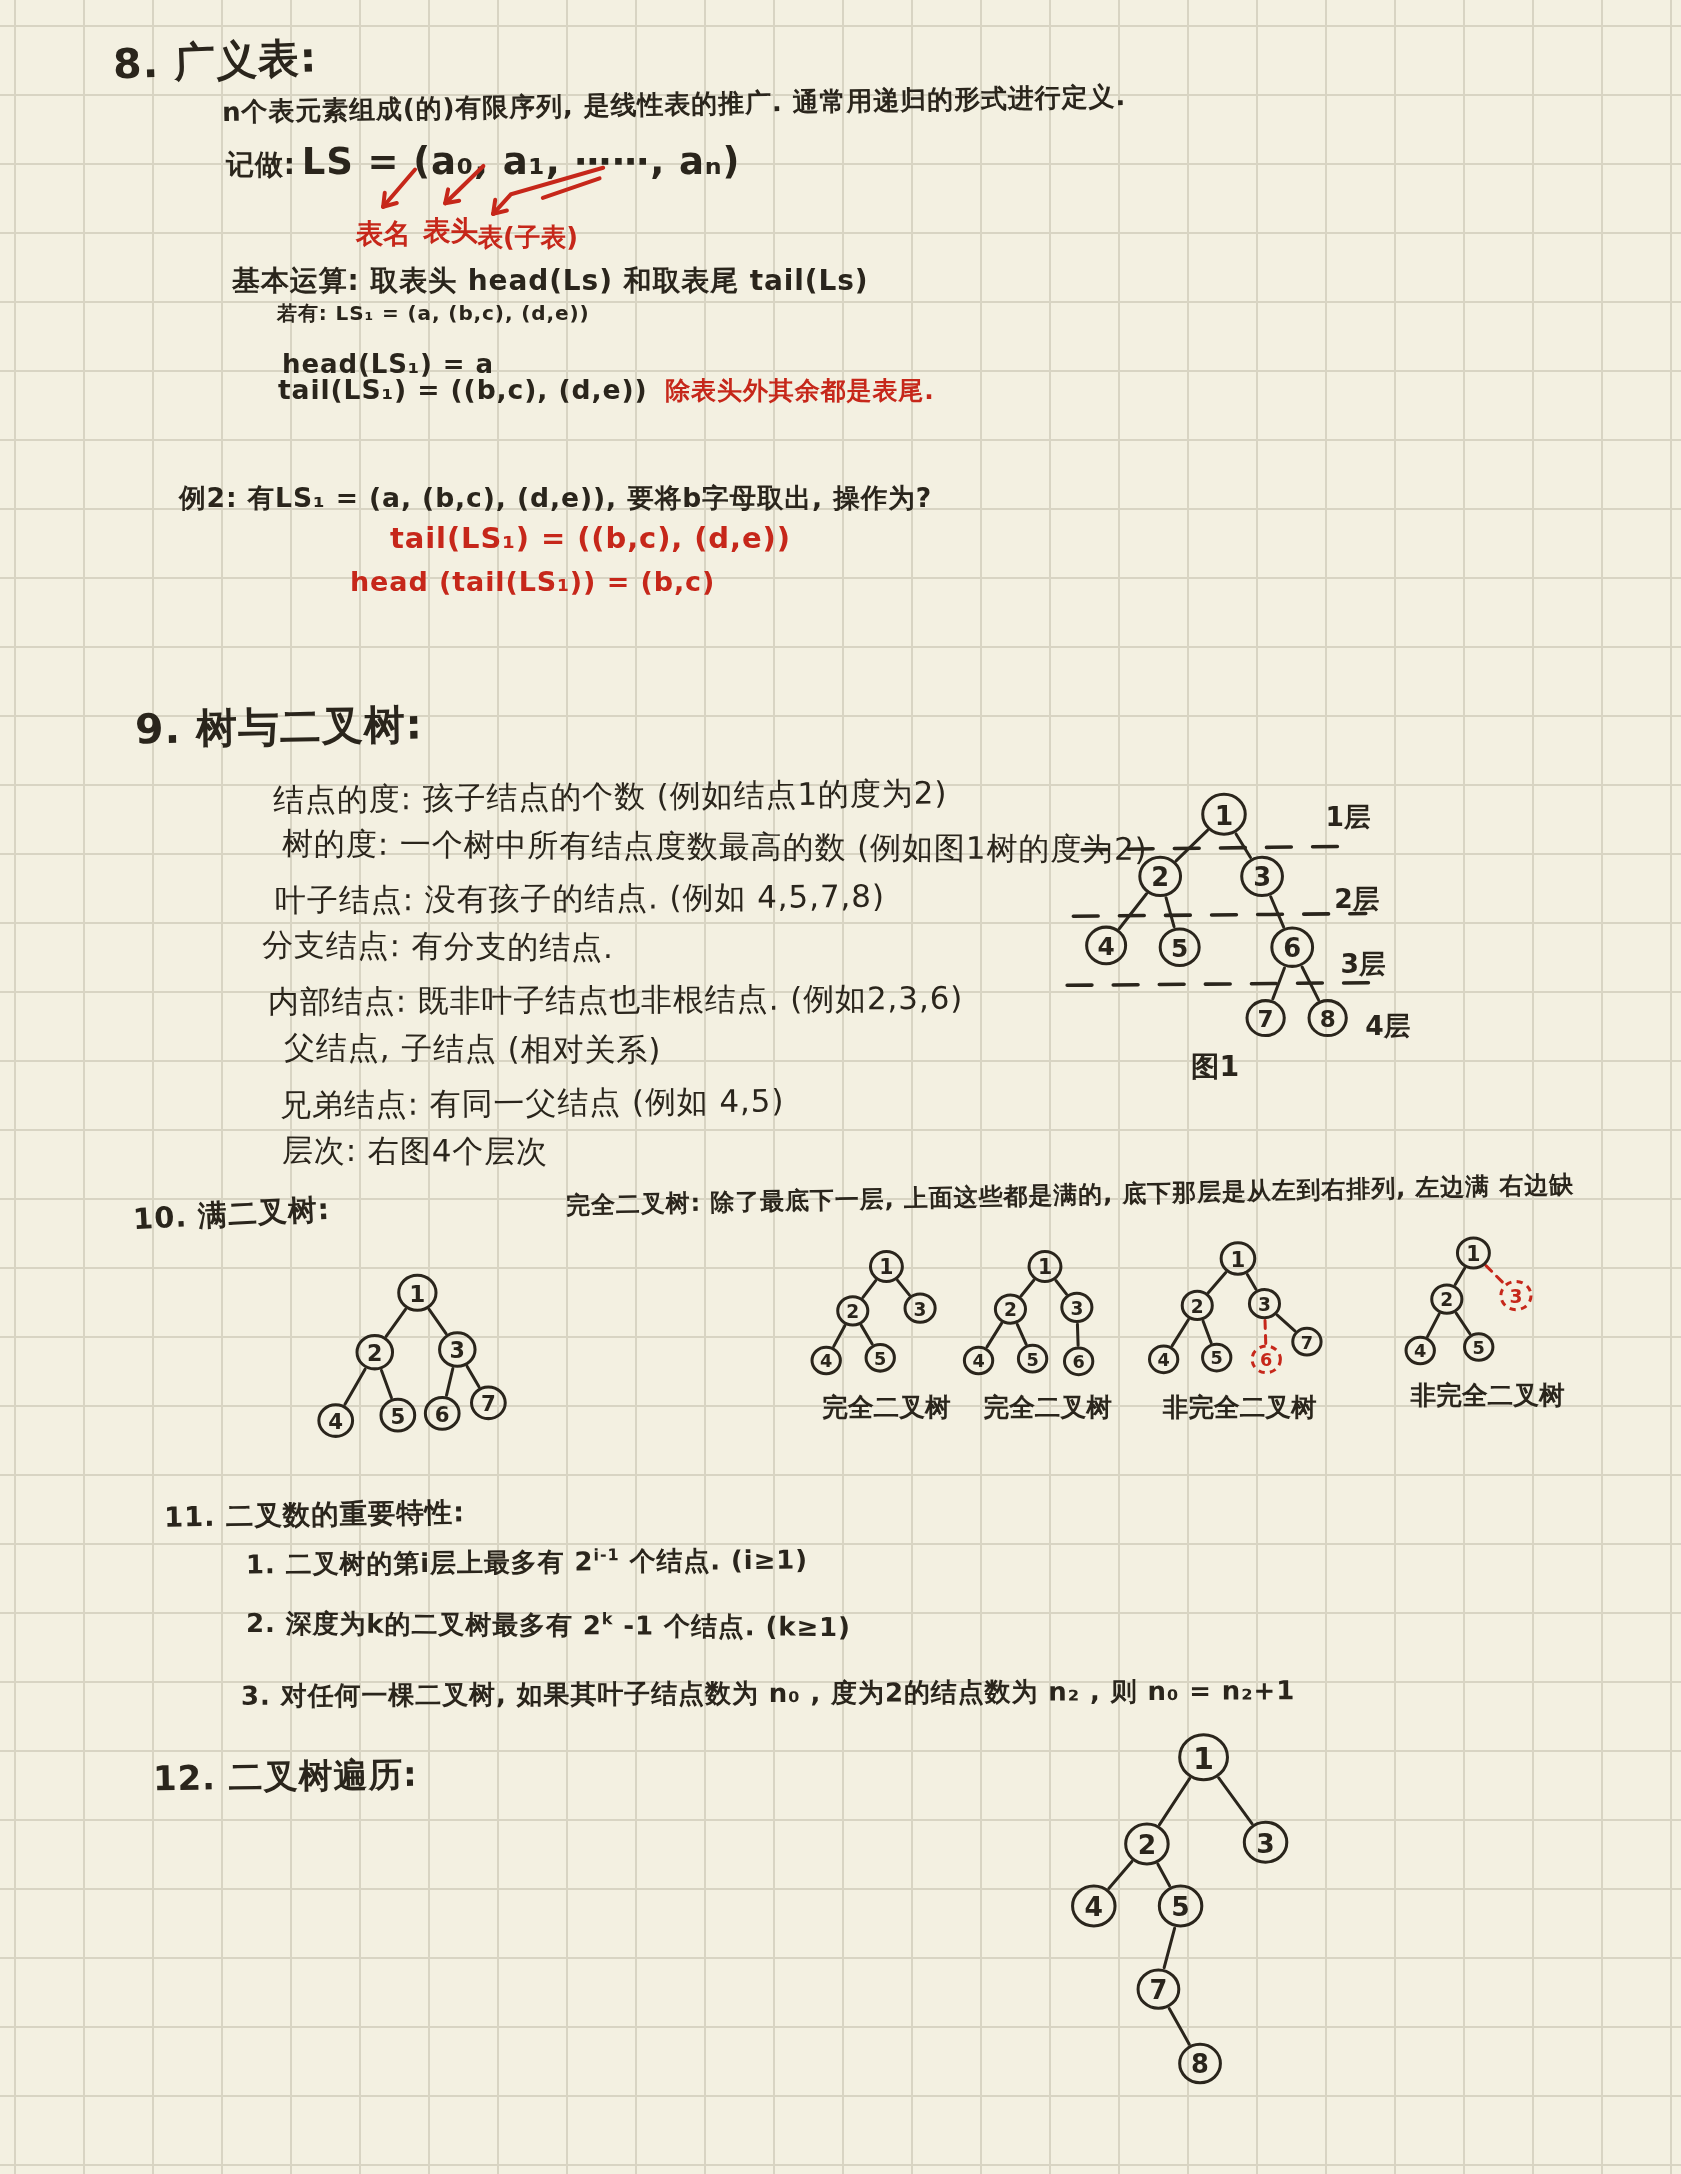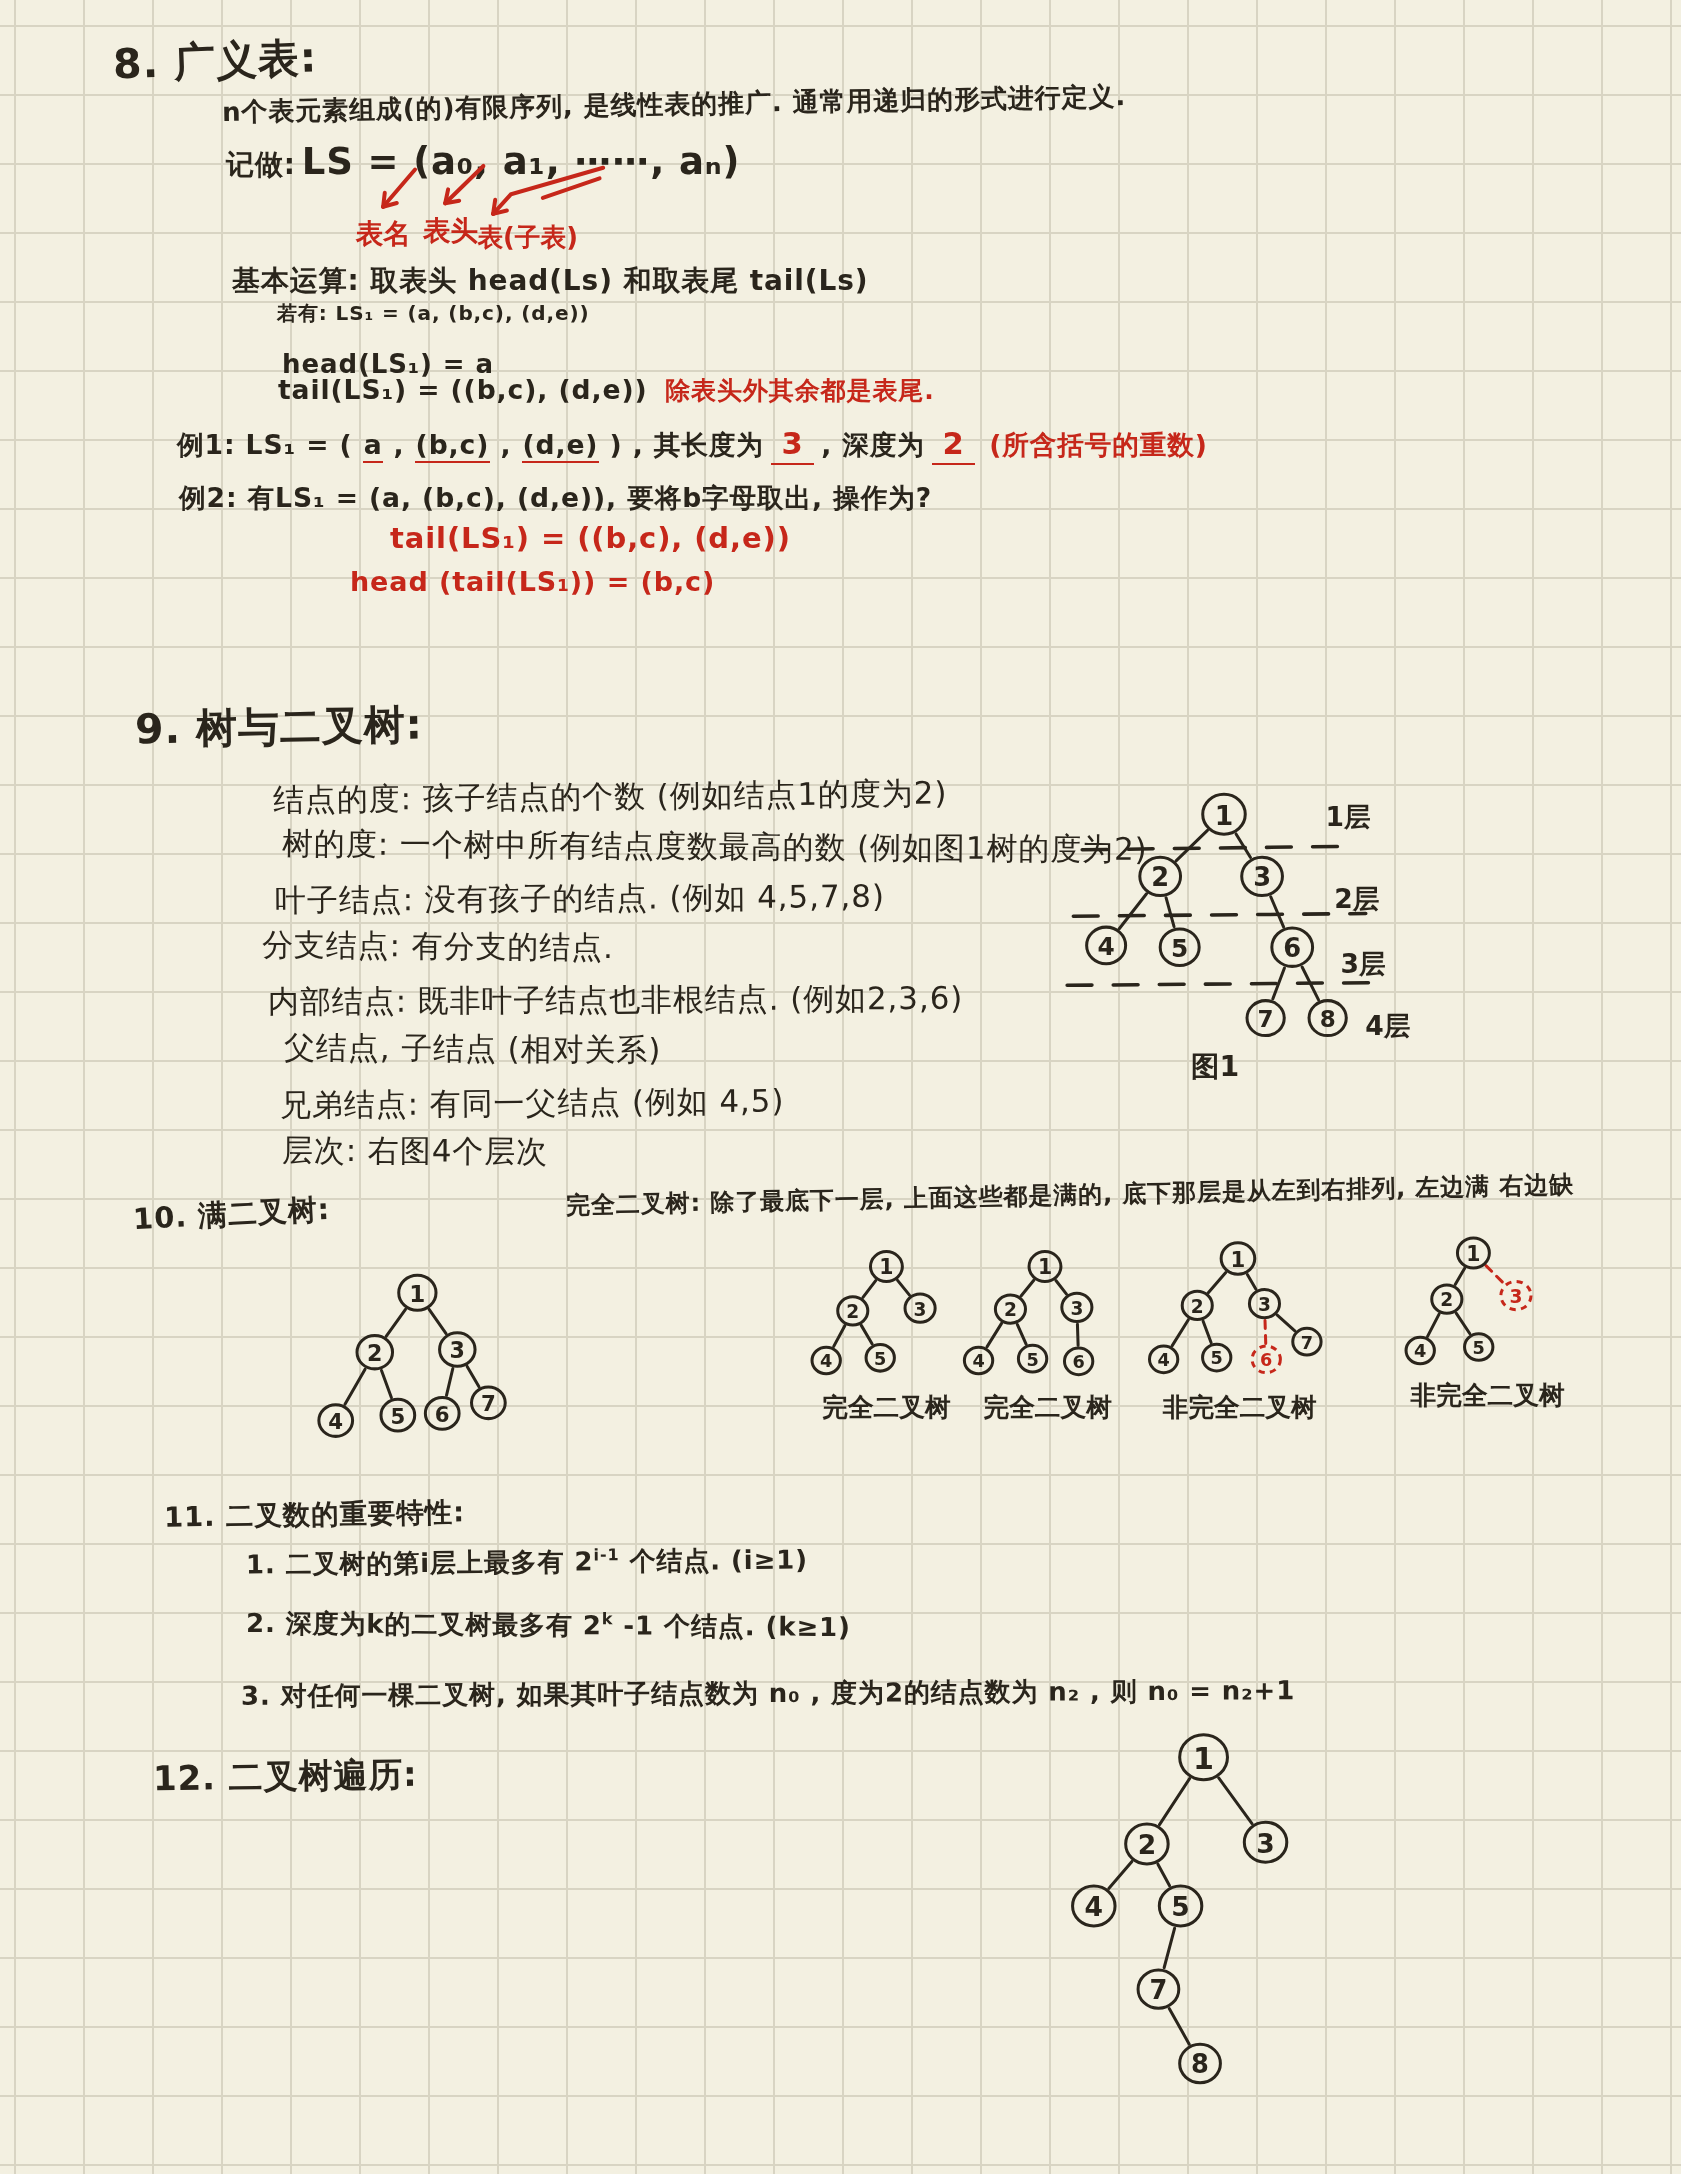--- a/index.html
+++ b/index.html
@@ -35,23 +35,20 @@
   <div class="line" style="left:222px;top:87px;font-size:26px;transform:rotate(-1deg)">n个表元素组成(的)有限序列, 是线性表的推广. 通常用递归的形式进行定义.</div>
   <div class="line" style="left:232px;top:262px;font-size:28px">基本运算: 取表头 head(Ls) 和取表尾 tail(Ls)</div>
   <div class="line" style="left:226px;top:140px;">
     <span style="font-size:28px">记做:</span>
     <span style="font-size:37px">LS = (a₀, a₁, ⋯⋯, aₙ)</span>
   </div>
   <div class="line" style="left:277px;top:300px;font-size:20px">若有: LS₁ = (a, (b,c), (d,e))</div>
   <div class="line" style="left:282px;top:349px;font-size:26px">head(LS₁) = a</div>
   <div class="line" style="left:278px;top:374px;font-size:26.6px">
     <span>tail(LS₁) = ((b,c), (d,e))</span><span class="red note-inline">除表头外其余都是表尾.</span>
-  </div>
-  <div class="line" style="left:177px;top:426px;font-size:26.6px">
-    <span>例1: LS₁ = ( </span><span class="ru">a</span><span> , </span><span class="ru">(b,c)</span><span> , </span><span class="ru">(d,e)</span><span> ) , 其长度为</span><span class="rnum">3</span><span>, 深度为</span><span class="rnum">2</span><span class="red" style="margin-left:7px">(所含括号的重数)</span>
   </div>
   <div class="line" style="left:179px;top:480px;font-size:26.6px">例2: 有LS₁ = (a, (b,c), (d,e)), 要将b字母取出, 操作为?</div>
   <div class="line red" style="left:390px;top:521px;font-size:29px">tail(LS₁) = ((b,c), (d,e))</div>
   <div class="line red" style="left:350px;top:566px;font-size:27px">head (tail(LS₁)) = (b,c)</div>
 
   <div class="line title" style="left:135px;top:700px;font-size:41px;transform:rotate(-1deg)">9. 树与二叉树:</div>
   <div class="s9-items" style="position:absolute;left:273px;top:770px;font-size:31px;font-weight:400;letter-spacing:0.9px;line-height:51px;white-space:nowrap">
     <div style="transform:rotate(-0.6deg)">结点的度: 孩子结点的个数 (例如结点1的度为2)</div>
     <div style="margin-left:8.9px;transform:rotate(0.4deg)">树的度: 一个树中所有结点度数最高的数 (例如图1树的度为2)</div>
     <div style="margin-left:1.8px;transform:rotate(-0.4deg)">叶子结点: 没有孩子的结点. (例如 4,5,7,8)</div>

